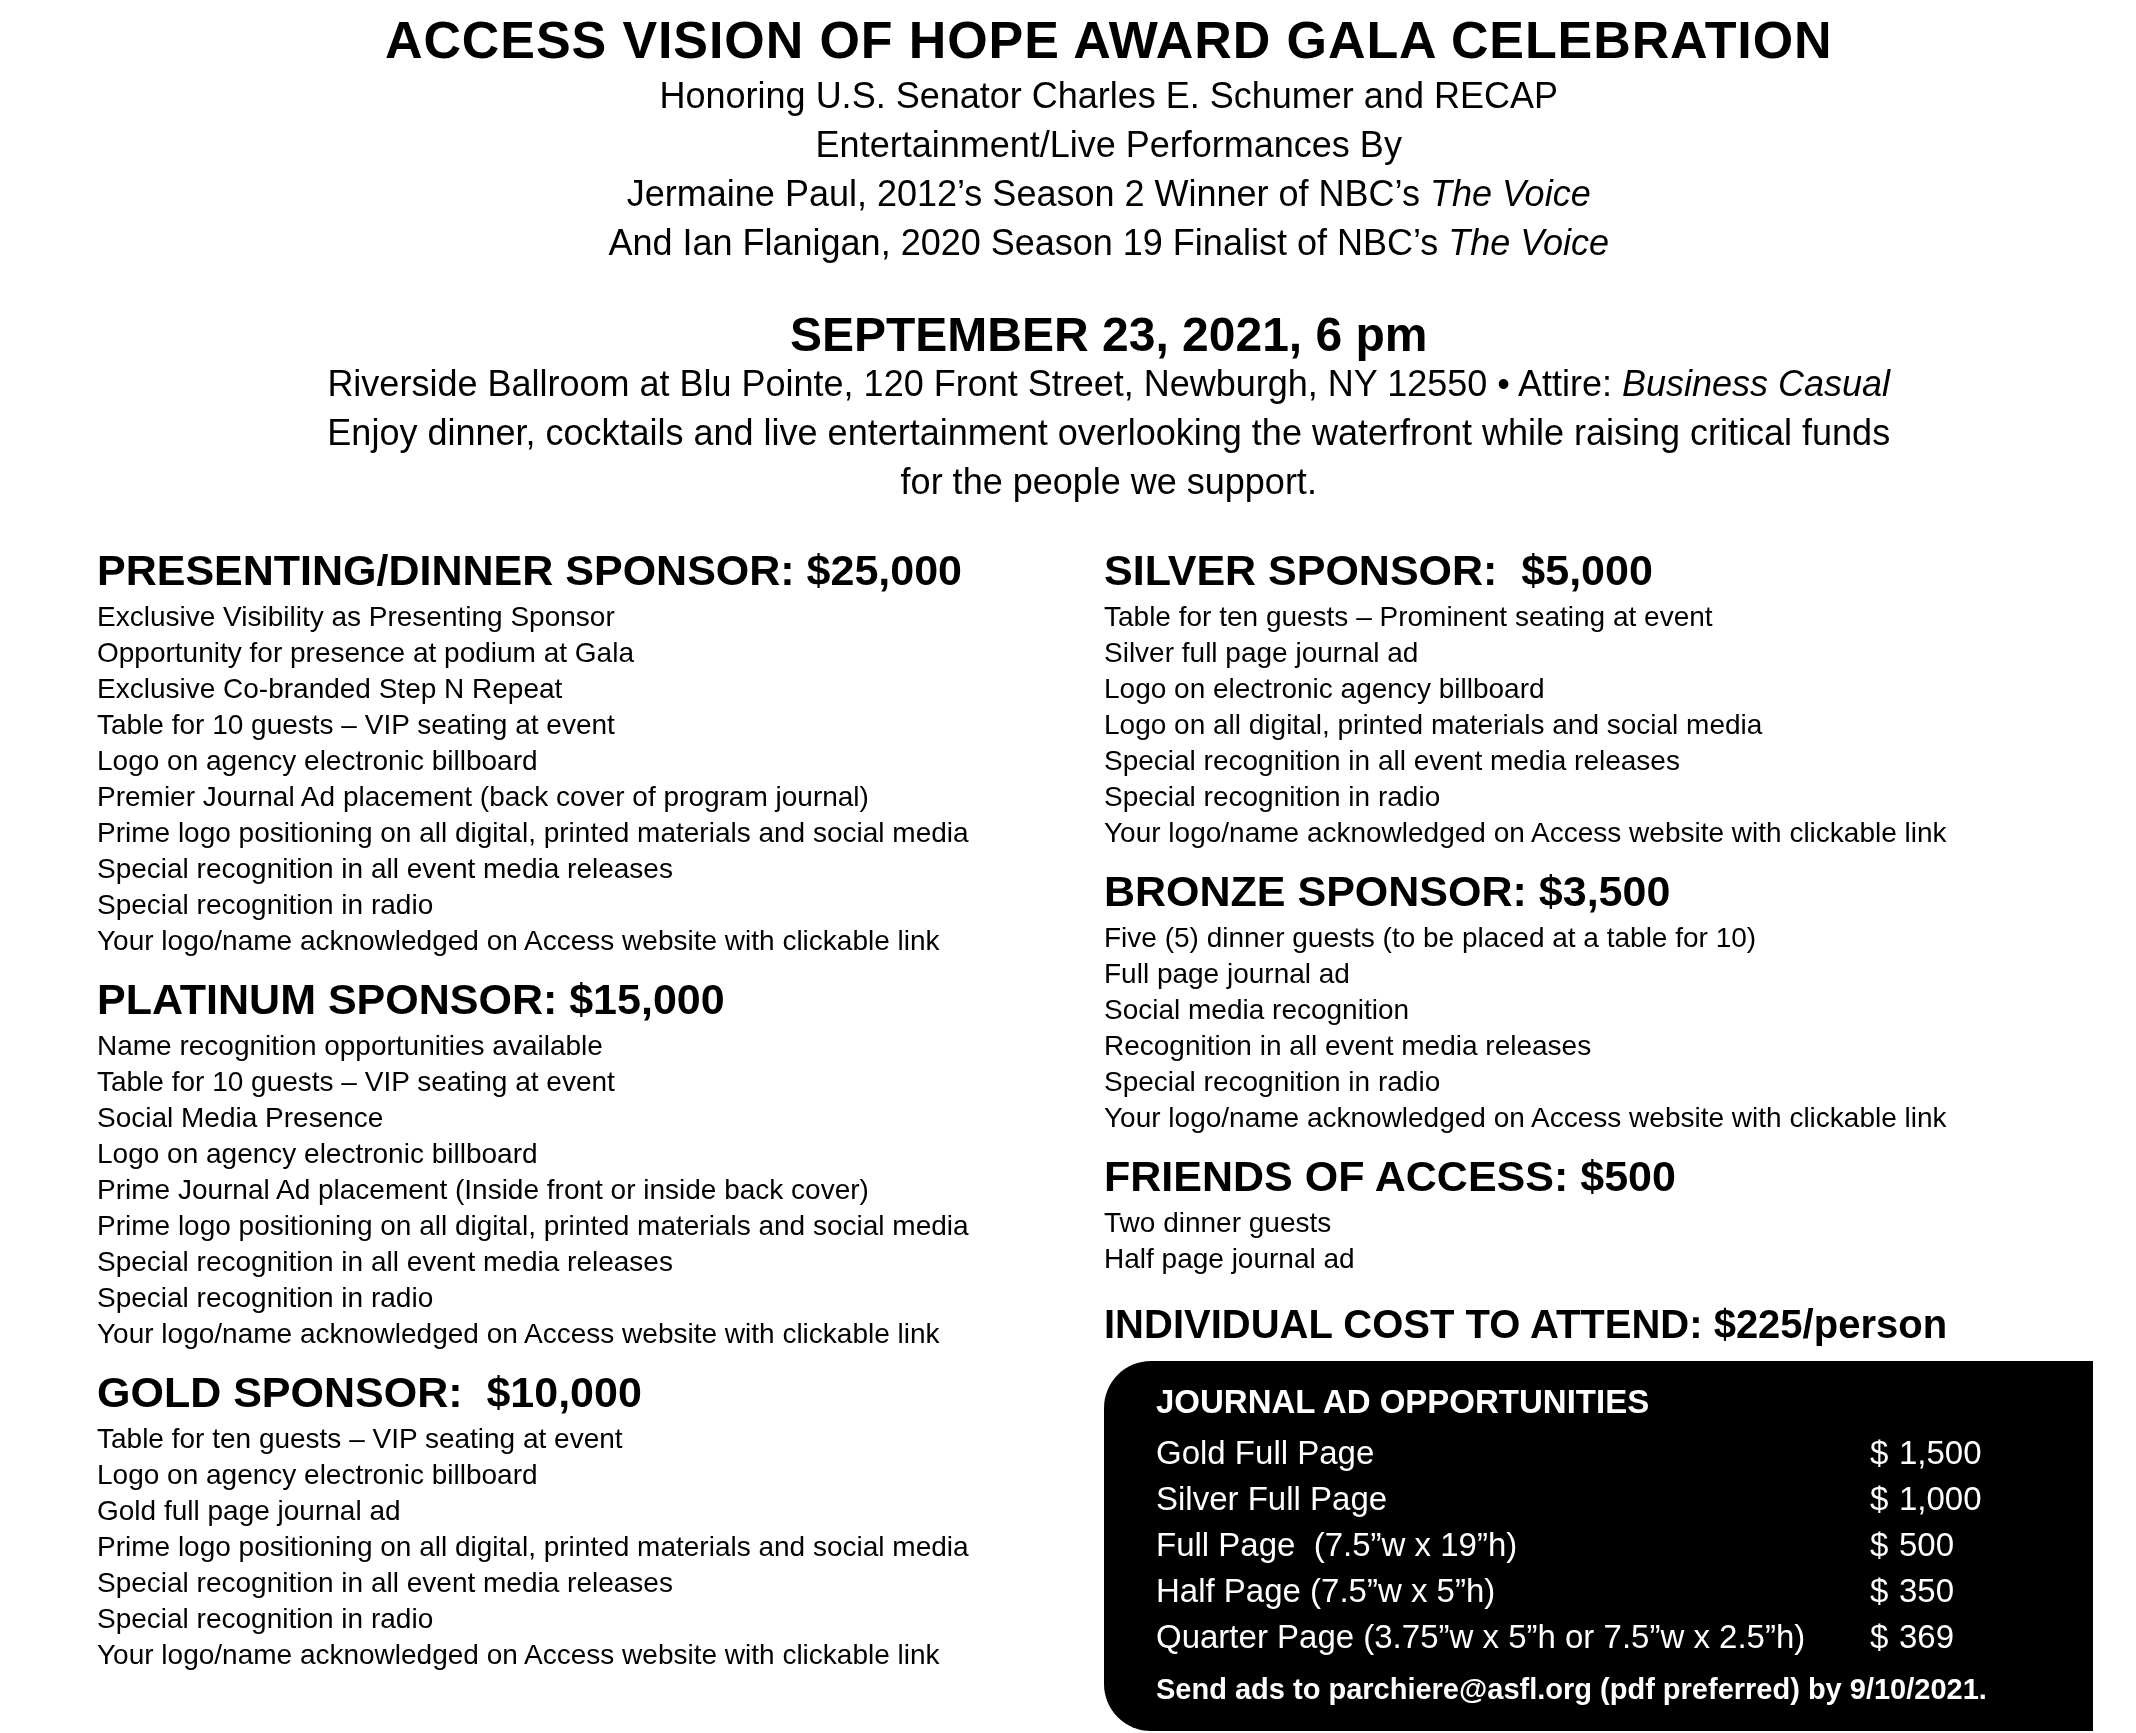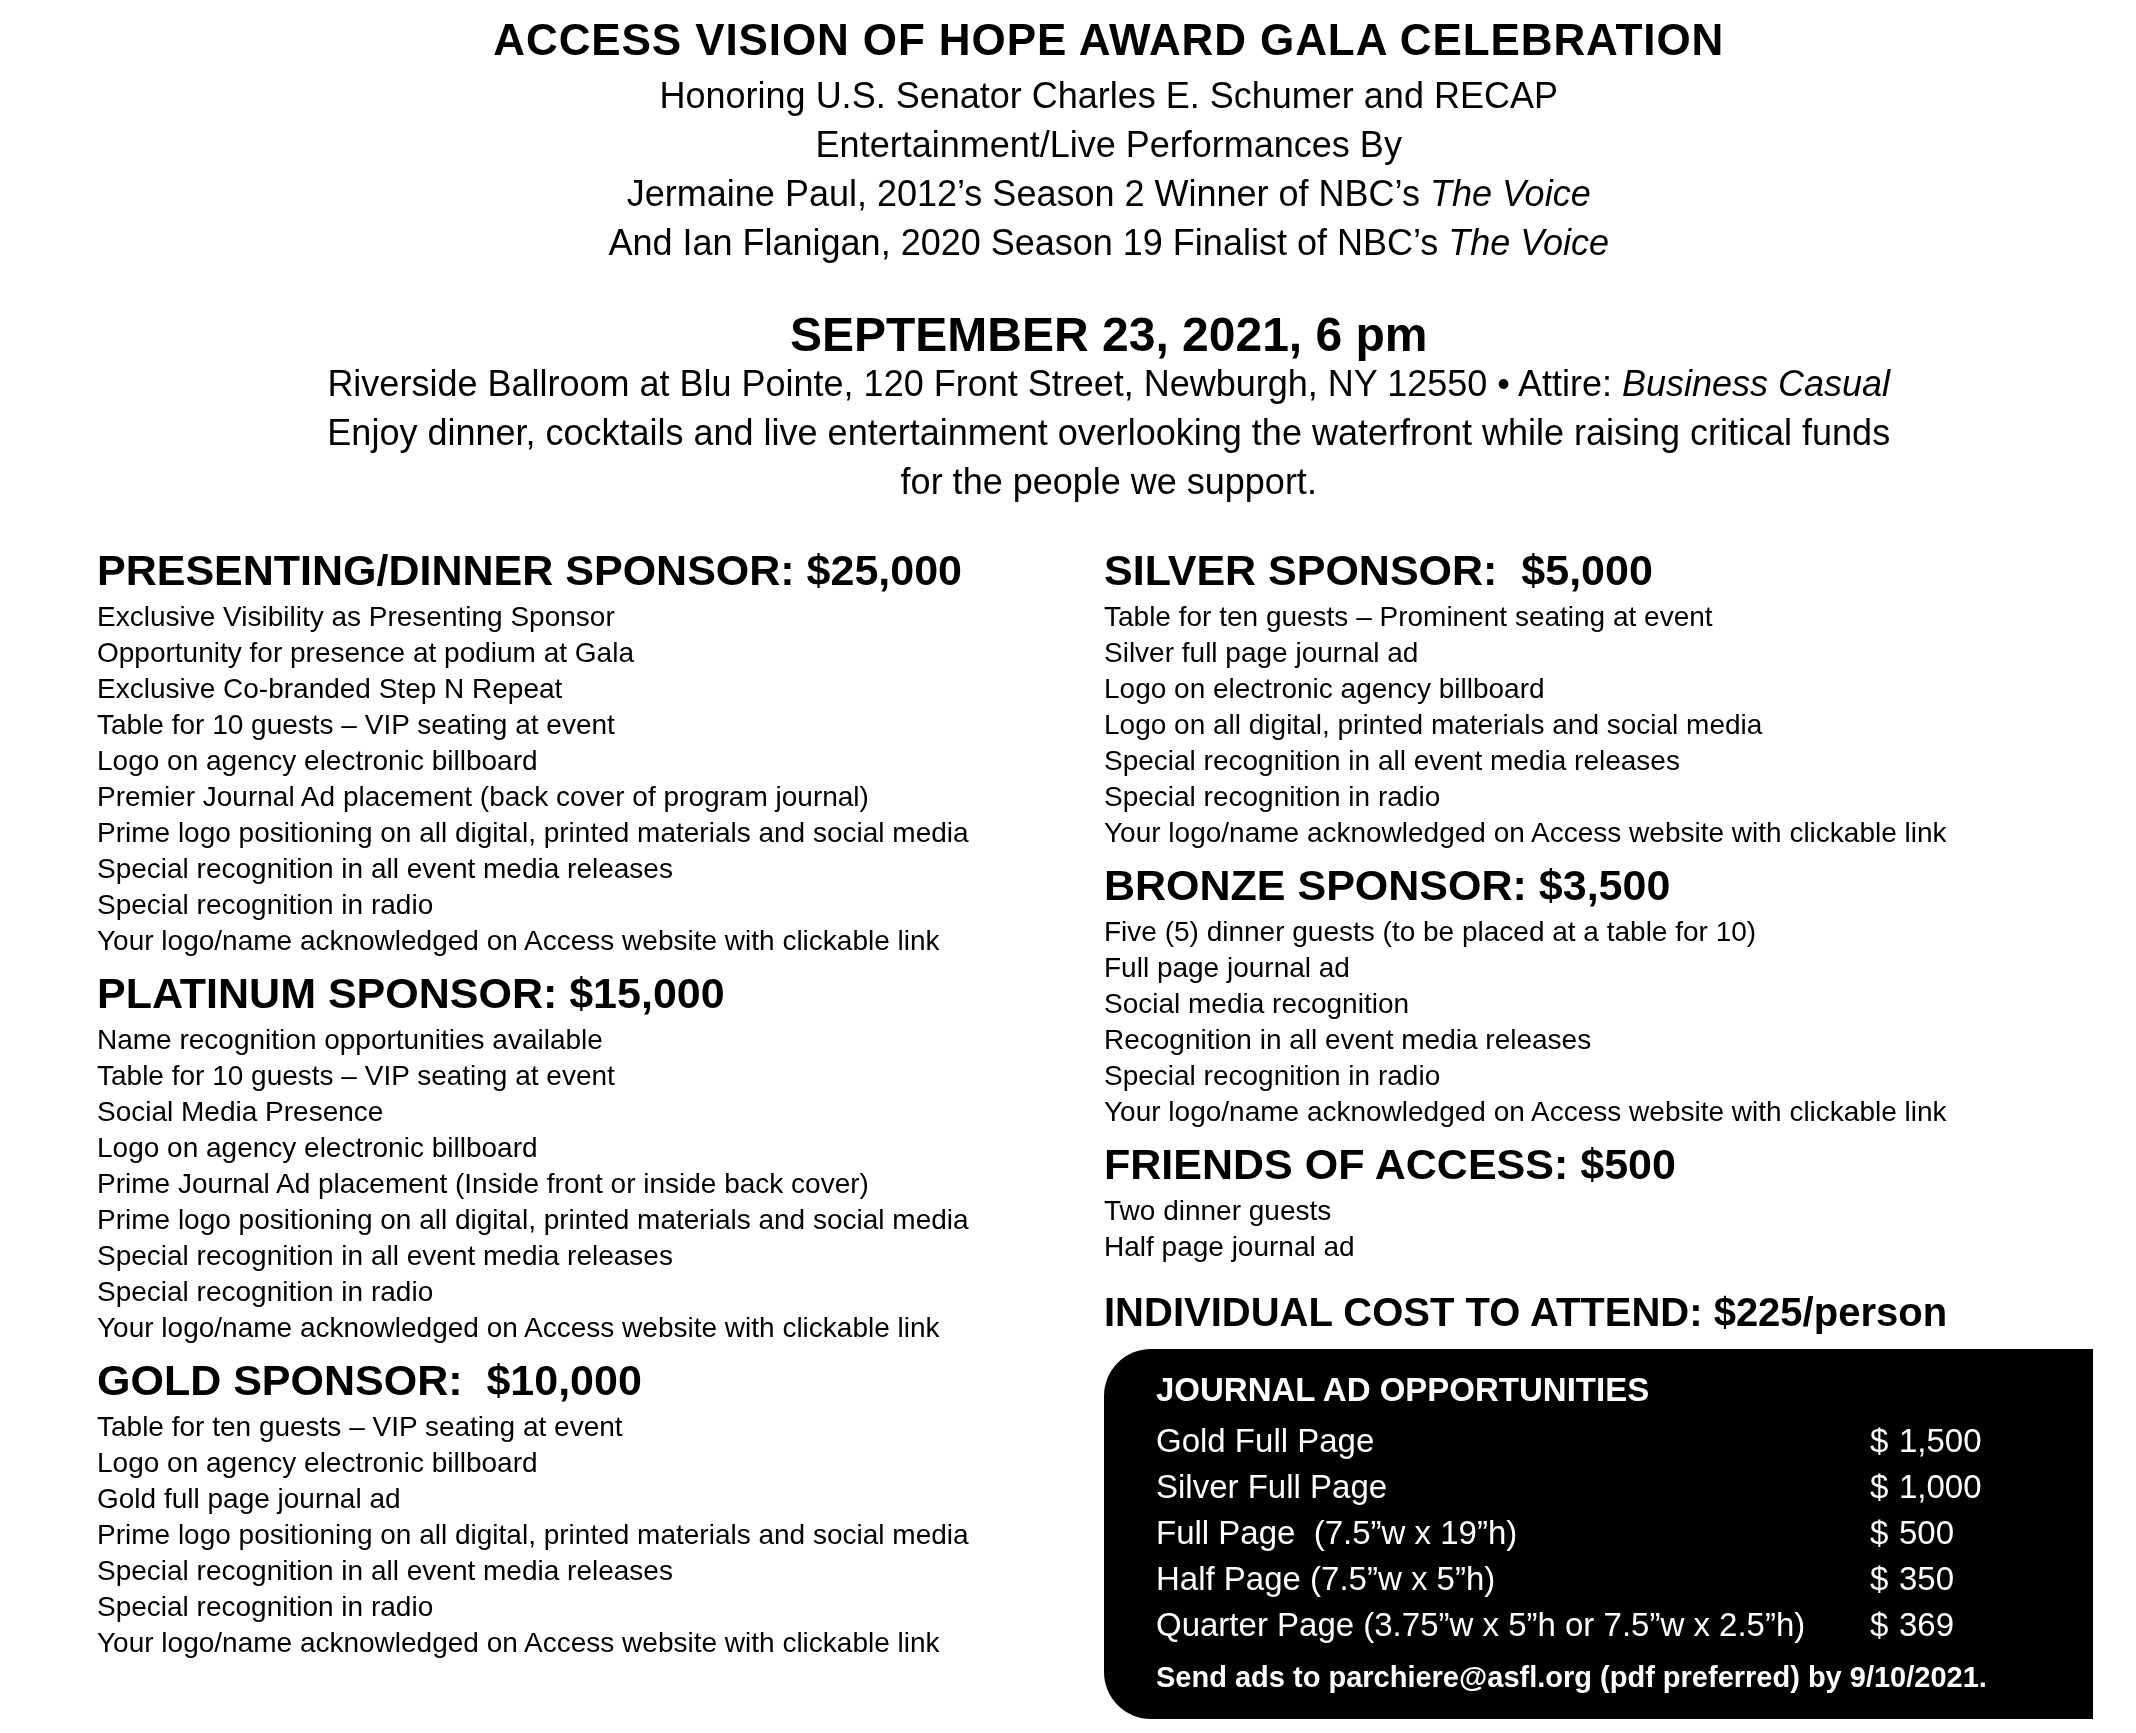--- a/index.html
+++ b/index.html
@@ -13,30 +13,30 @@
     width:2136px;height:1734px;
     box-sizing:border-box;
     padding:8.6px 15.5px 0 97px;
     overflow:hidden;
     background:var(--page-bg,#ffffff);
   }
   
   .h1,.sub,.date,.tier-h,.item,.individual,.ad-h,.adlabel,.adfooter{white-space:pre;}
 
   .masthead{text-align:center;}
-  .h1{font-size:44px;font-weight:bold;letter-spacing:0.9px;line-height:62px;margin:0;}
+  .h1{font-size:52px;font-weight:bold;letter-spacing:0.9px;line-height:62px;margin:0;}
   .sub{font-size:36px;line-height:49px;margin:0;}
   .date{font-size:48px;font-weight:bold;line-height:49px;margin:43px 0 0 0;}
   em{font-style:italic;}
 
   .columns{display:flex;margin-top:40px;}
   .col-left{flex:0 0 1007px;width:1007px;}
   .col-right{flex:1;min-width:0;}
 
-  .tier{margin-top:10px;}
+  .tier{margin-top:16px;}
   .tier:first-child{margin-top:0;}
   .tier-h{font-size:43px;font-weight:bold;line-height:48px;margin:0 0 5.2px 0;}
   .item{font-size:28px;line-height:36px;}
 
   .individual{font-size:40px;font-weight:bold;line-height:46px;margin:24px 0 0 0;}
 
   .adbox{
     margin-top:13.8px;
     width:989px;
     box-sizing:border-box;

